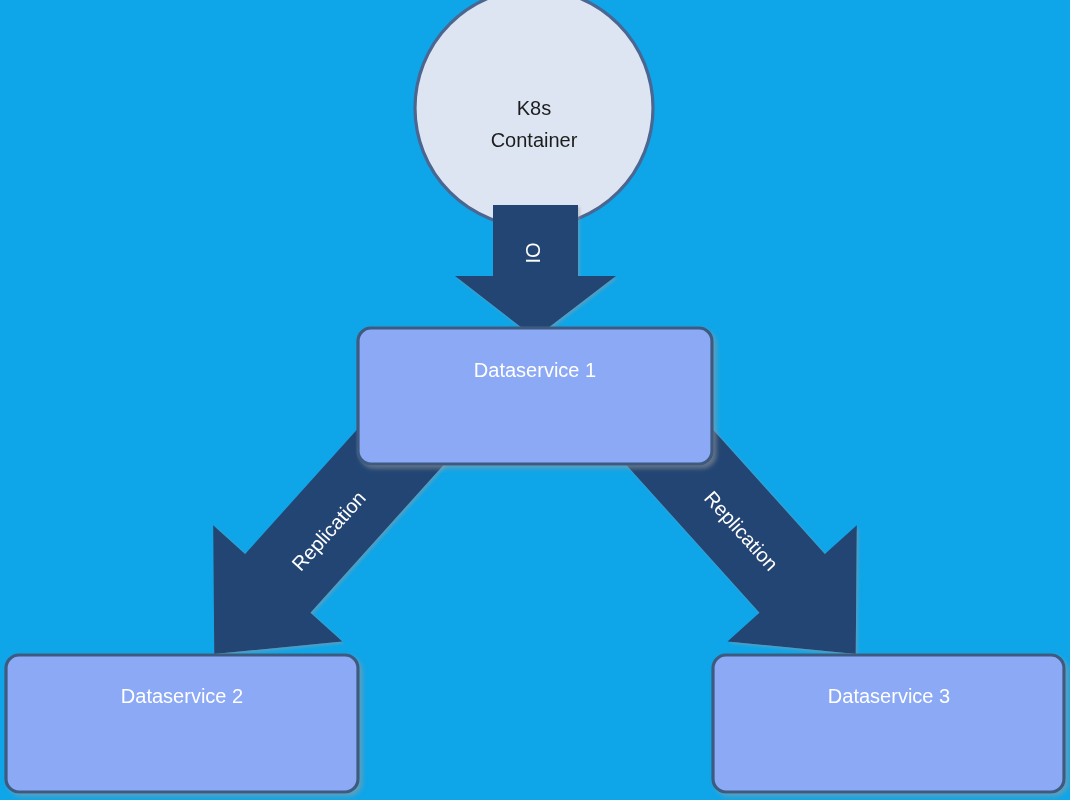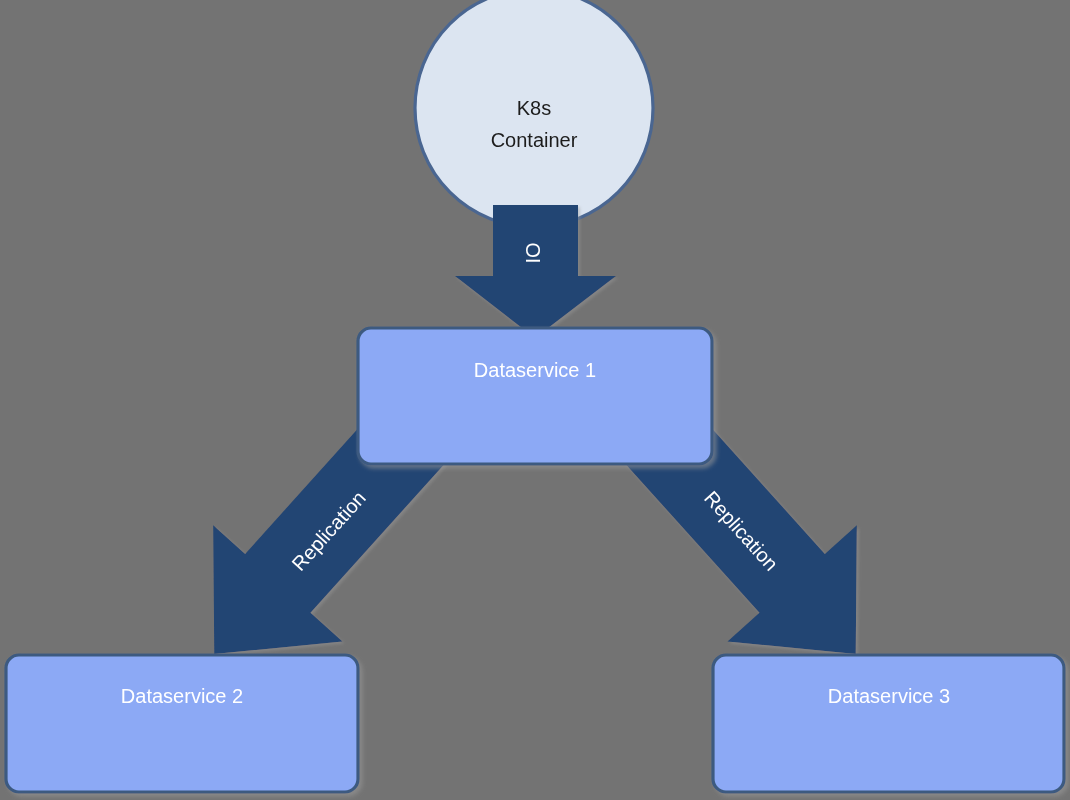--- a/index.html
+++ b/index.html
@@ -10,21 +10,21 @@
   body {
     width: 1070px;
     height: 800px;
     overflow: hidden;
     font-family: "Liberation Sans", sans-serif;
   }
   #diagram-root {
     position: relative;
     width: 1070px;
     height: 800px;
-    background: #737373;
+    background: #0ea5e9;
   }
   svg#diagram-canvas {
     position: absolute;
     left: 0;
     top: 0;
     width: 1070px;
     height: 800px;
     display: block;
   }
   .node-label {

